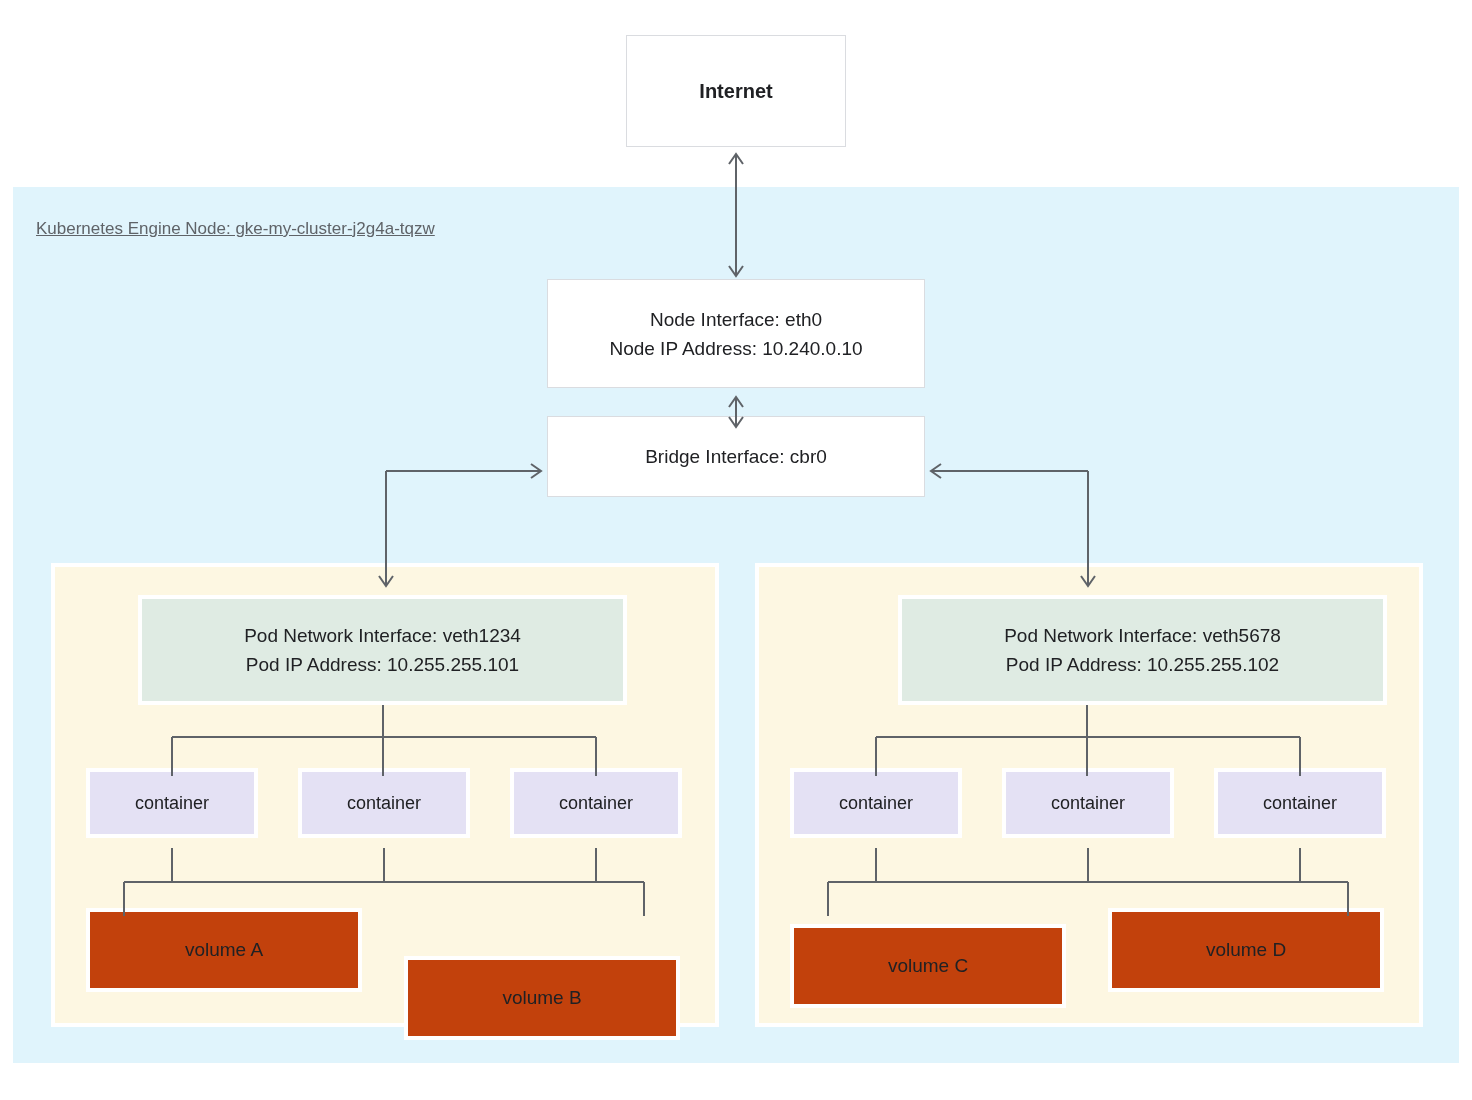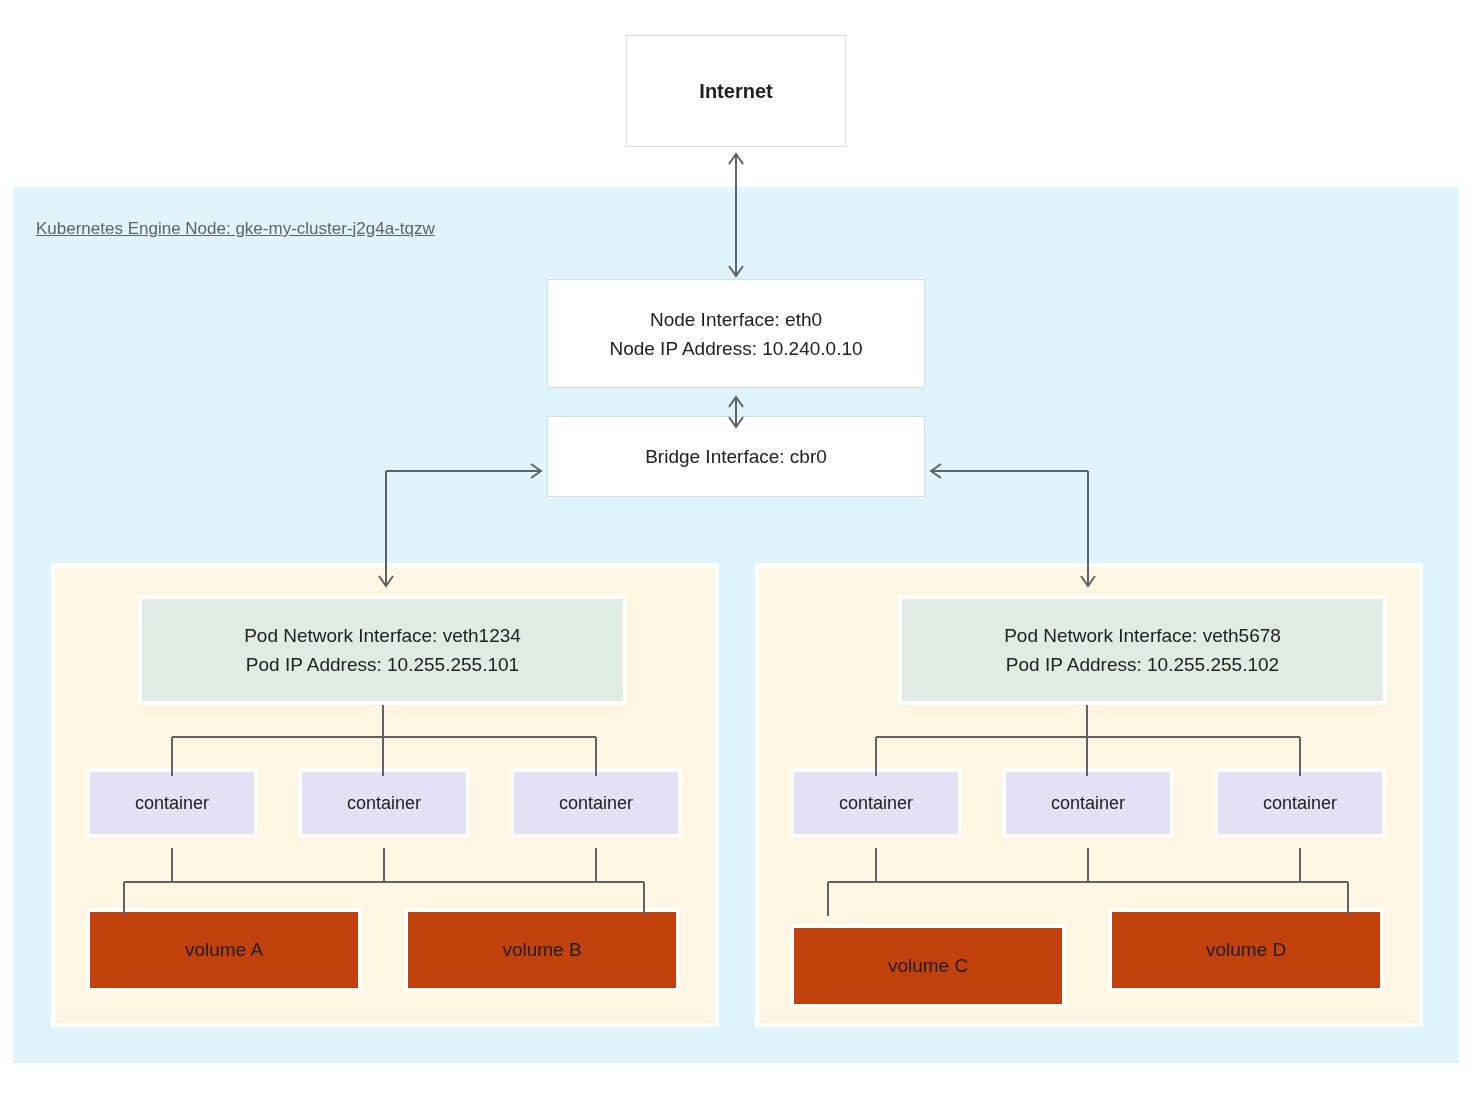--- a/index.html
+++ b/index.html
@@ -63,21 +63,21 @@
   .volume-box{
     background:#c2410c;
     border:4px solid #ffffff;
     top:908px;width:276px;height:84px;
     display:flex;align-items:center;justify-content:center;
     font-size:19px;
     z-index:3;
   }
   .c1{left:86px;}  .c2{left:298px;} .c3{left:510px;}
   .c4{left:790px;} .c5{left:1002px;} .c6{left:1214px;}
-  .vA{left:86px;}  .vB{left:404px;}
+  .vA{left:86px;}  .vB{left:404px;margin-top:48px;}
   .vC{left:790px;margin-top:16px;} .vD{left:1108px;}
   .connectors{
     left:0;top:0;width:1472px;height:1100px;
     z-index:5;pointer-events:none;
   }
   .connectors path{stroke:#5F6368;stroke-width:2;fill:none;}
 </style>
 </head>
 <body>
 

